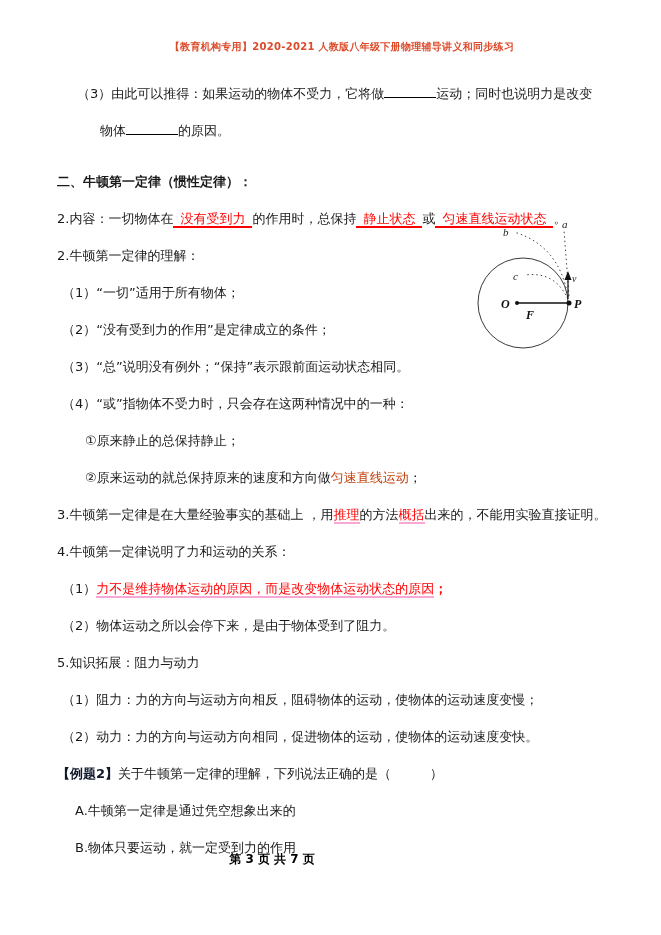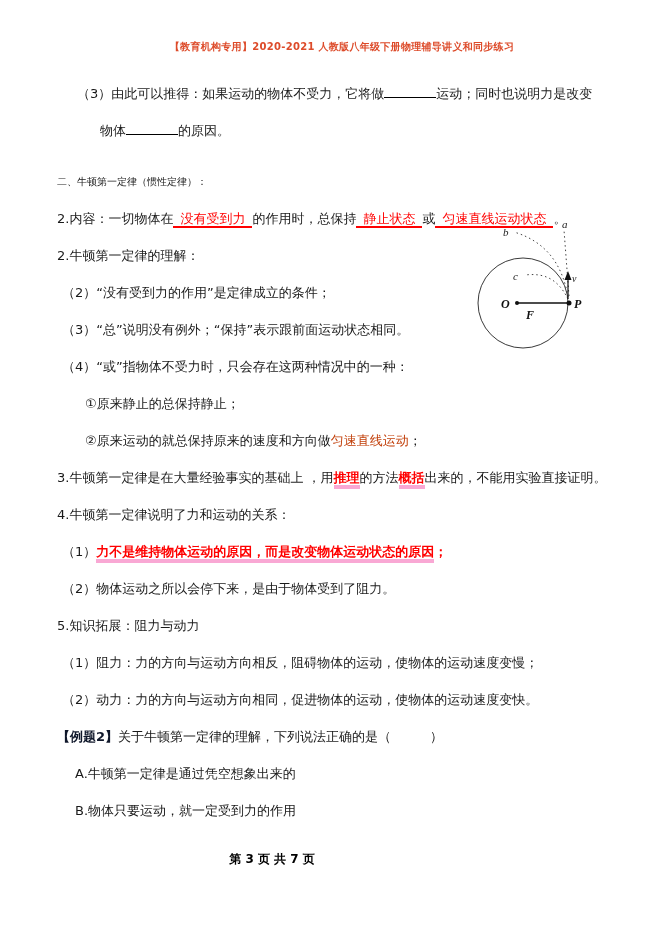--- a/index.html
+++ b/index.html
@@ -16,39 +16,39 @@
     font-size:10px;font-weight:bold;color:#dd4b2a;
     letter-spacing:0.3px;white-space:nowrap;text-align:center;
   }
   .content{
     position:absolute;left:57px;top:84px;width:562px;
     font-size:13px;line-height:19px;
   }
   .content p{margin:0 0 18px 0;}
   p.tight{}
   p.after-q3{margin-bottom:32px;}
-  .heading{font-weight:normal;font-size:10px;}
+  .heading{font-weight:bold;font-size:13px;}
   .ind-q3{padding-left:20px;}
   .ind-q3b{padding-left:43px;}
   .ind1{padding-left:5px;}
   .ind2{padding-left:28px;}
   .ind-opt{padding-left:18px;}
   .example-line{margin-left:-10px;margin-top:4px;}
   .blank{
     display:inline-block;width:52px;height:13px;
     border-bottom:1px solid #000;vertical-align:baseline;
   }
   .fillin{
     color:#ff0000;font-weight:normal;
     border-bottom:2px solid #ff0000;
     padding:0 7px;
   }
   .redu{
-    color:#ff0000;font-weight:bold;
-    border-bottom:4px solid #f9a8d4;
+    color:#ff0000;font-weight:normal;
+    border-bottom:2px solid #f9a8d4;
     text-align:center;
   }
   .red{color:#c2410c;text-align:right;}
   .redb{color:#ff0000;font-weight:bold;}
   .blue-tag{color:#0f172a;font-weight:bold;}
   .figure{
     position:absolute;left:458px;top:214px;width:160px;height:148px;
   }
   .page-footer{
     position:absolute;left:0;top:851px;width:544px;
@@ -66,20 +66,21 @@
   <p class="ind-q3 tight"><span>（3）由此可以推得：如果运动的物体不受力，它将做</span><span class="blank"></span><span>运动；同时也说明力是改变</span></p>
 
   <p class="ind-q3b after-q3"><span>物体</span><span class="blank"></span><span>的原因。</span></p>
 
   <p class="heading">二、牛顿第一定律（惯性定律）：</p>
 
   <p><span>2.内容：一切物体在</span><span class="fillin">没有受到力</span><span>的作用时，总保持</span><span class="fillin">静止状态</span><span>或</span><span class="fillin">匀速直线运动状态</span><span>。</span></p>
 
   <p>2.牛顿第一定律的理解：</p>
 
+  <p class="ind1">（1）“一切”适用于所有物体；</p>
 
   <p class="ind1">（2）“没有受到力的作用”是定律成立的条件；</p>
 
   <p class="ind1">（3）“总”说明没有例外；“保持”表示跟前面运动状态相同。</p>
 
   <p class="ind1">（4）“或”指物体不受力时，只会存在这两种情况中的一种：</p>
 
   <p class="ind2">①原来静止的总保持静止；</p>
 
   <p class="ind2"><span>②原来运动的就总保持原来的速度和方向做</span><span class="red">匀速直线运动</span><span>；</span></p>

